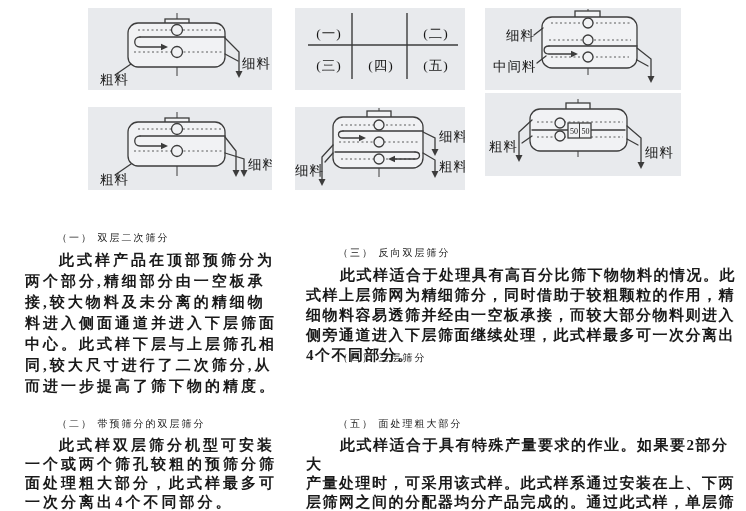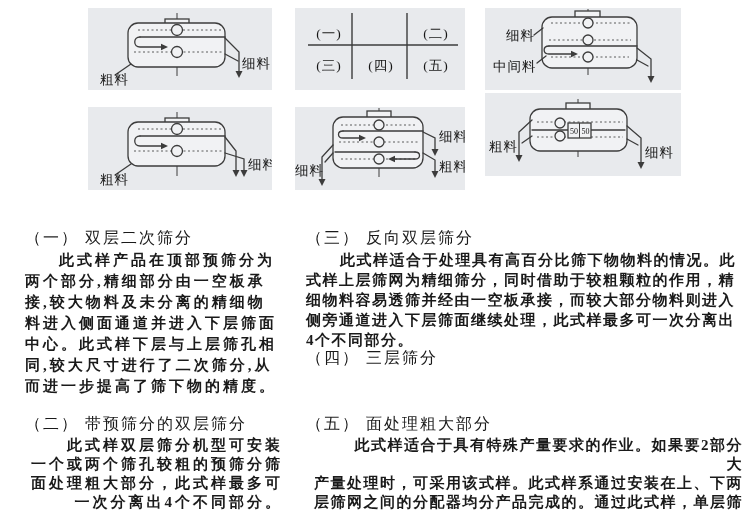--- a/index.html
+++ b/index.html
@@ -12,26 +12,26 @@
   
   .d-line{stroke:#3c3c3c;stroke-width:1.3;fill:none;stroke-linecap:round;}
   .d-thin{stroke:#3c3c3c;stroke-width:1;fill:none;}
   .d-dash{stroke:#4a4a4a;stroke-width:0.9;fill:none;stroke-dasharray:2 2.5;}
   .d-fill{fill:#f1f2f4;stroke:#3c3c3c;stroke-width:1.3;}
   .d-head{fill:#3c3c3c;stroke:none;}
   .d-text{font-family:"Liberation Serif","DejaVu Serif",serif;font-size:13.5px;fill:#161616;letter-spacing:1px;}
   .d-small{font-family:"Liberation Serif","DejaVu Serif",serif;font-size:8px;fill:#161616;}
   
   .section{position:absolute;}
-  .heading{font-size:16px;line-height:21px;letter-spacing:2px;white-space:nowrap;}
+  .heading{font-size:10px;line-height:21px;letter-spacing:2px;white-space:nowrap;margin-left:32px;}
   .body{font-size:15px;line-height:21px;white-space:pre-line;text-indent:34px;margin-top:2px;font-weight:bold;}
   .col-left .body{letter-spacing:3px;}
   .col-right .body{letter-spacing:1.5px;}
   .lh20 .body{line-height:20px;}
-  .lh19 .body{line-height:19px;text-align:right;}
+  .lh19 .body{line-height:19px;}
 </style>
 </head>
 <body>
 
 <div class="page">
 
   <div class="panel" style="left:88px;top:8px;width:184px;height:82px;">
     <svg viewBox="0 0 184 82">
       <line class="d-thin" x1="89" y1="5" x2="89" y2="68"></line>
       <rect class="d-fill" x="77" y="11" width="24" height="7"></rect>
@@ -178,21 +178,21 @@
   </div>
 
   <div class="section col-left lh19" style="left:25px;top:413px;width:258px;">
     <div class="heading">（二） 带预筛分的双层筛分</div>
     <div class="body">此式样双层筛分机型可安装
 一个或两个筛孔较粗的预筛分筛
 面处理粗大部分，此式样最多可
 一次分离出4个不同部分。</div>
   </div>
 
-  <div class="section col-right lh20" style="left:306px;top:227px;width:437px;">
+  <div class="section col-right lh20" style="left:306px;top:242px;width:437px;">
     <div class="heading">（三） 反向双层筛分</div>
     <div class="body">此式样适合于处理具有高百分比筛下物物料的情况。此
 式样上层筛网为精细筛分，同时借助于较粗颗粒的作用，精
 细物料容易透筛并经由一空板承接，而较大部分物料则进入
 侧旁通道进入下层筛面继续处理，此式样最多可一次分离出
 4个不同部分。</div>
   </div>
 
   <div class="section col-right" style="left:306px;top:347px;width:437px;">
     <div class="heading">（四） 三层筛分</div>

